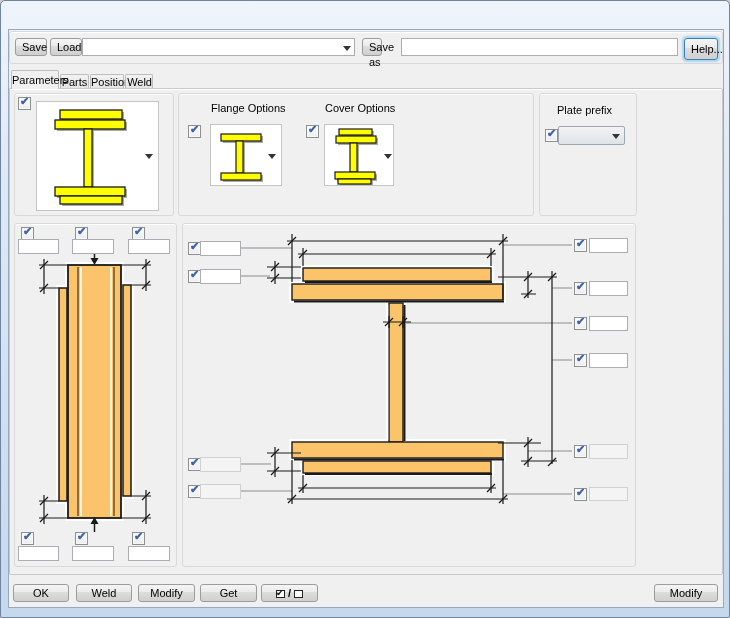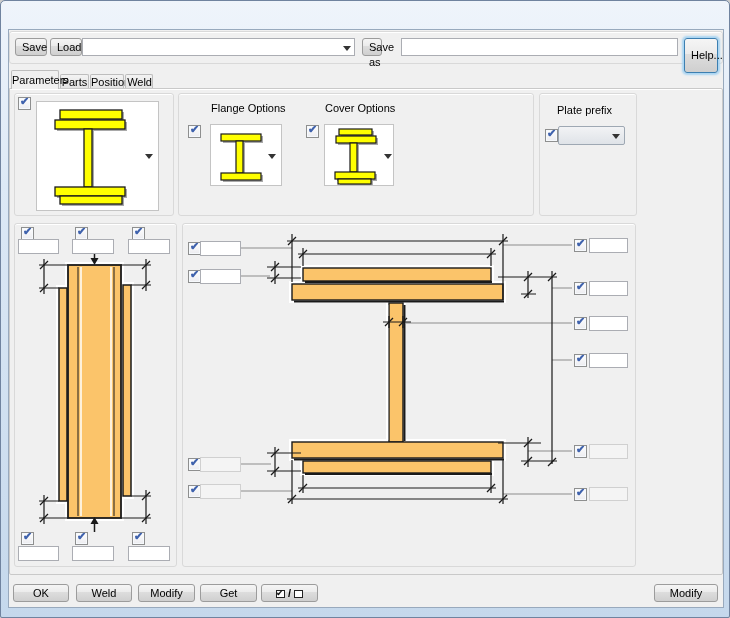--- a/index.html
+++ b/index.html
@@ -56,21 +56,21 @@
 
   <div class="gbox" style="left:8px;top:30px;width:714px;height:33px;"></div>
   <button class="btn" style="left:14px;top:37px;width:32px;height:18px;">Save</button>
   <button class="btn" style="left:49px;top:37px;width:32px;height:18px;">Load</button>
   <div class="combo" style="left:81px;top:37px;width:273px;height:18px;">
     <span class="lbl" style="left:3px;top:2px;"></span>
     <div class="dd-arrow" style="left:260px;top:7px;"></div>
   </div>
   <button class="btn" style="left:361px;top:37px;width:20px;height:18px;">Save as</button>
   <input class="tf" style="left: 400px; top: 37px; width: 277px; height: 18px;" value="">
-  <button class="btn focus" style="left:683px;top:37px;width:34px;height:35px;">Help...</button>
+  <button class="btn focus" style="left:683px;top:37px;width:34px;height:22px;">Help...</button>
 
   <div class="tab sel" style="left:10px;top:69px;width:48px;height:19px;line-height:18px;">Parameters</div>
   <div class="tab" style="left:59px;top:73px;width:29px;height:15px;line-height:14px;">Parts</div>
   <div class="tab" style="left:89px;top:73px;width:34px;height:15px;line-height:14px;">Position</div>
   <div class="tab" style="left:124px;top:73px;width:28px;height:15px;line-height:14px;text-align:right;">Weld</div>
   <div class="tabpanel"></div>
 
   <div class="gbox" style="left:13px;top:92px;width:160px;height:123px;"></div>
   <div class="gbox" style="left:177px;top:92px;width:356px;height:123px;"></div>
   <div class="gbox" style="left:538px;top:92px;width:98px;height:123px;"></div>

